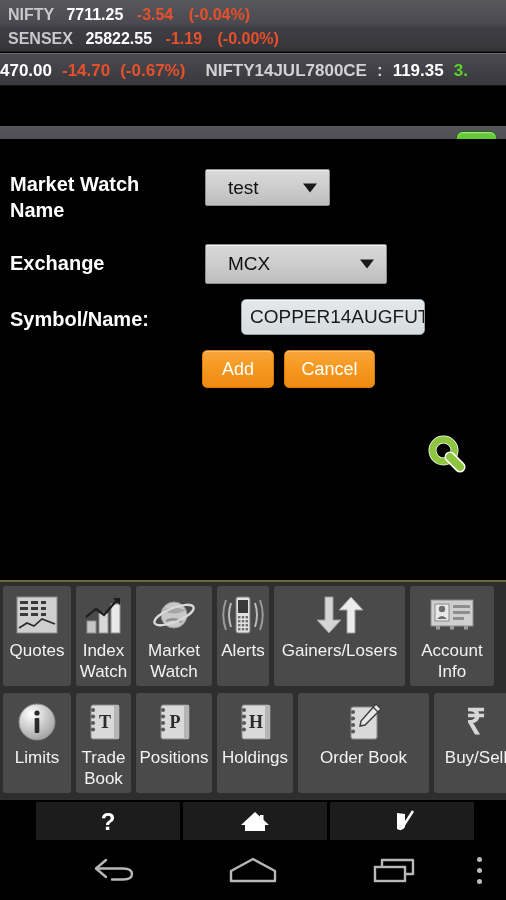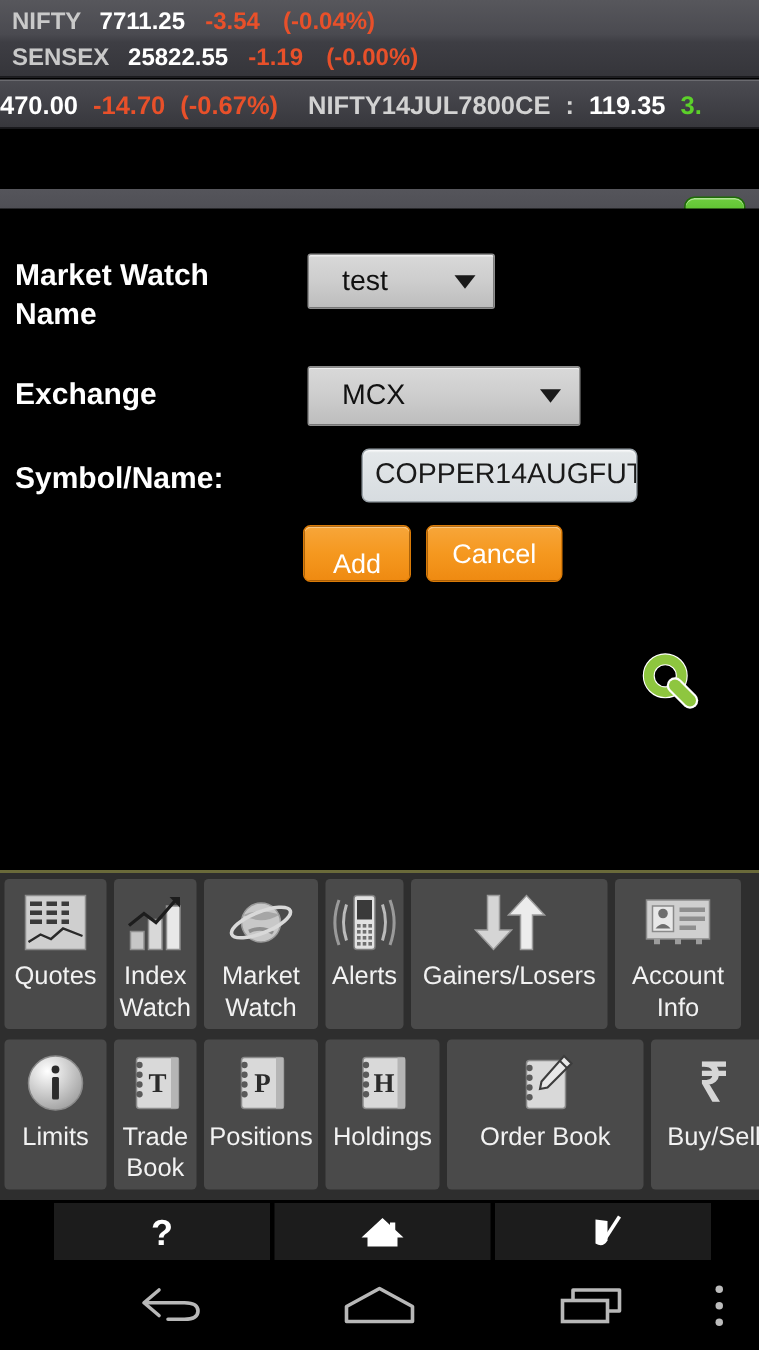--- a/index.html
+++ b/index.html
@@ -204,21 +204,21 @@
 
     <div class="search-icon-wrap">
       <svg width="40" height="40" viewBox="0 0 40 40">
         <circle cx="16.5" cy="16.5" r="11" fill="none" stroke="#ffffff" stroke-width="8"></circle>
         <circle cx="16.5" cy="16.5" r="11" fill="none" stroke="#8ec63f" stroke-width="6.5"></circle>
         <line x1="23" y1="23" x2="33" y2="33" stroke="#ffffff" stroke-width="11" stroke-linecap="round"></line>
         <line x1="23" y1="23" x2="33" y2="33" stroke="#8ec63f" stroke-width="8" stroke-linecap="round"></line>
       </svg>
     </div>
 
-    <div class="btn-orange" style="left:202px;top:211px;width:72px;align-items:flex-end;">
+    <div class="btn-orange" style="left:202px;top:211px;width:72px;">
       <span>Add</span>
     </div>
     <div class="btn-orange" style="left:284px;top:211px;width:91px;">
       <span>Cancel</span>
     </div>
   </div>
 
   <div class="grid-wrap">
 
     <div class="grid-row" style="top:0px;">

